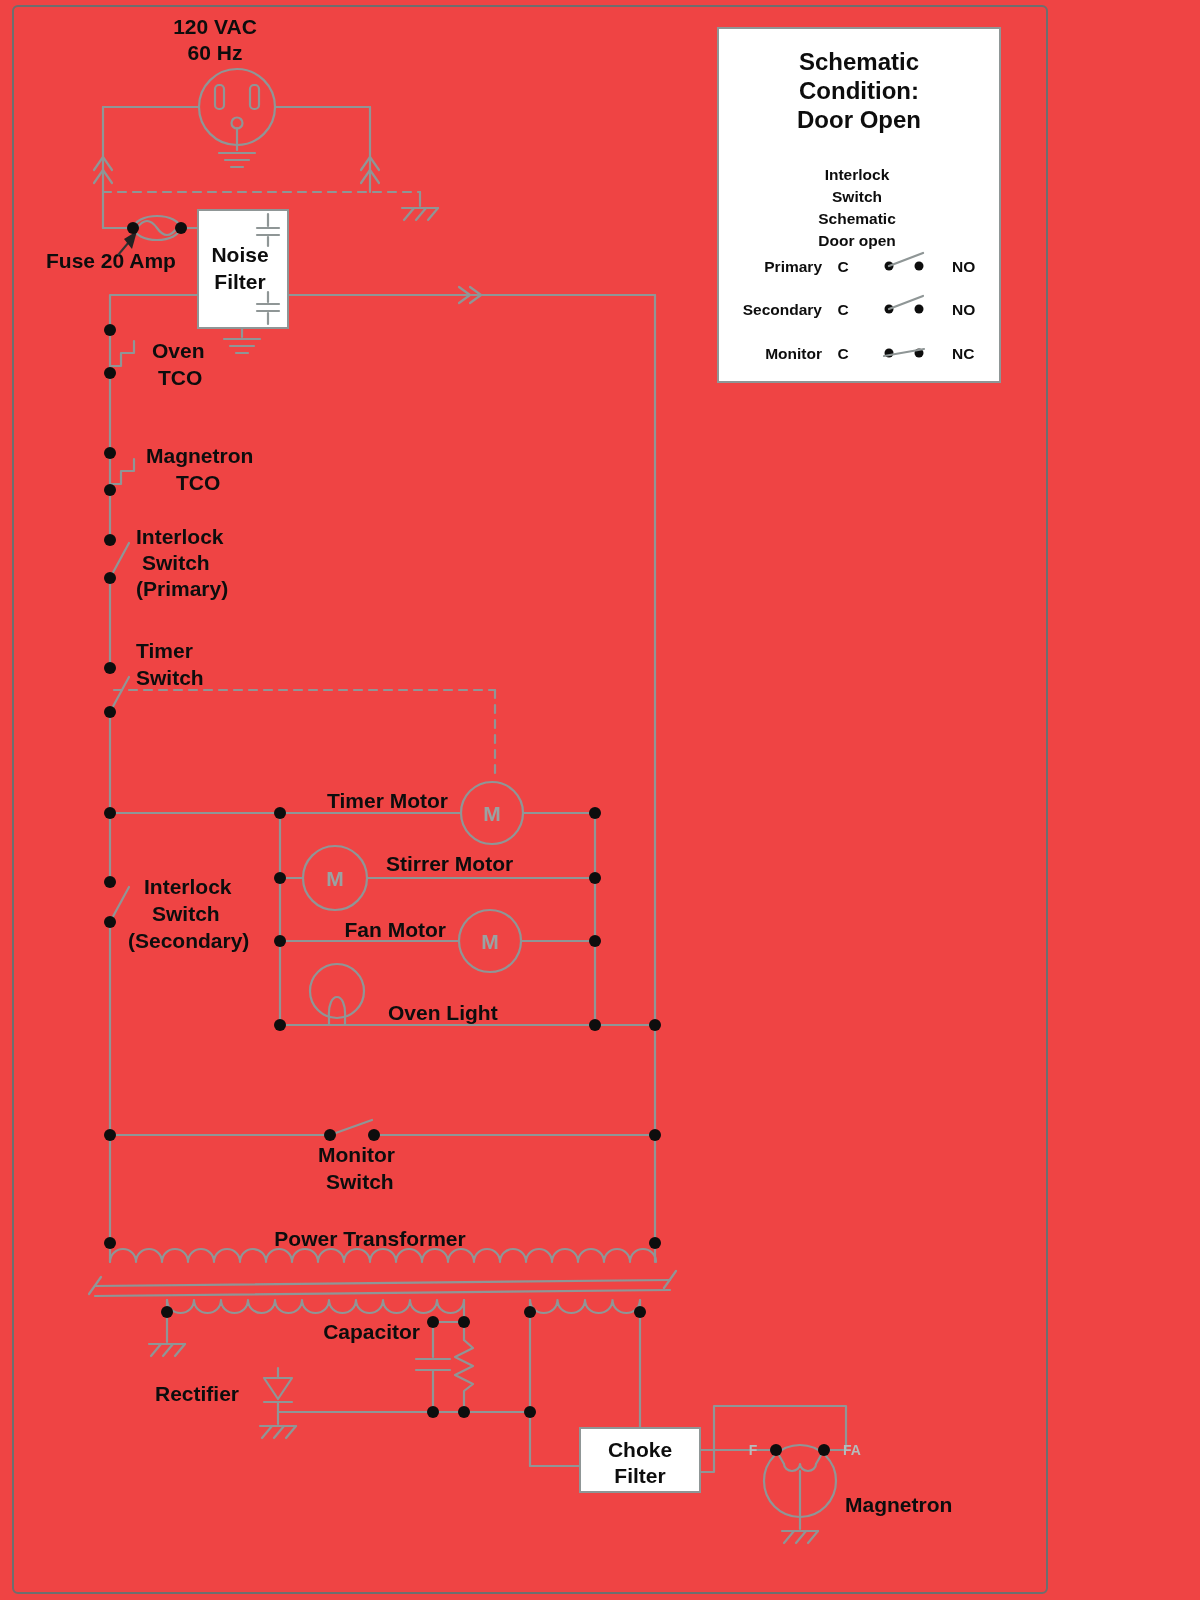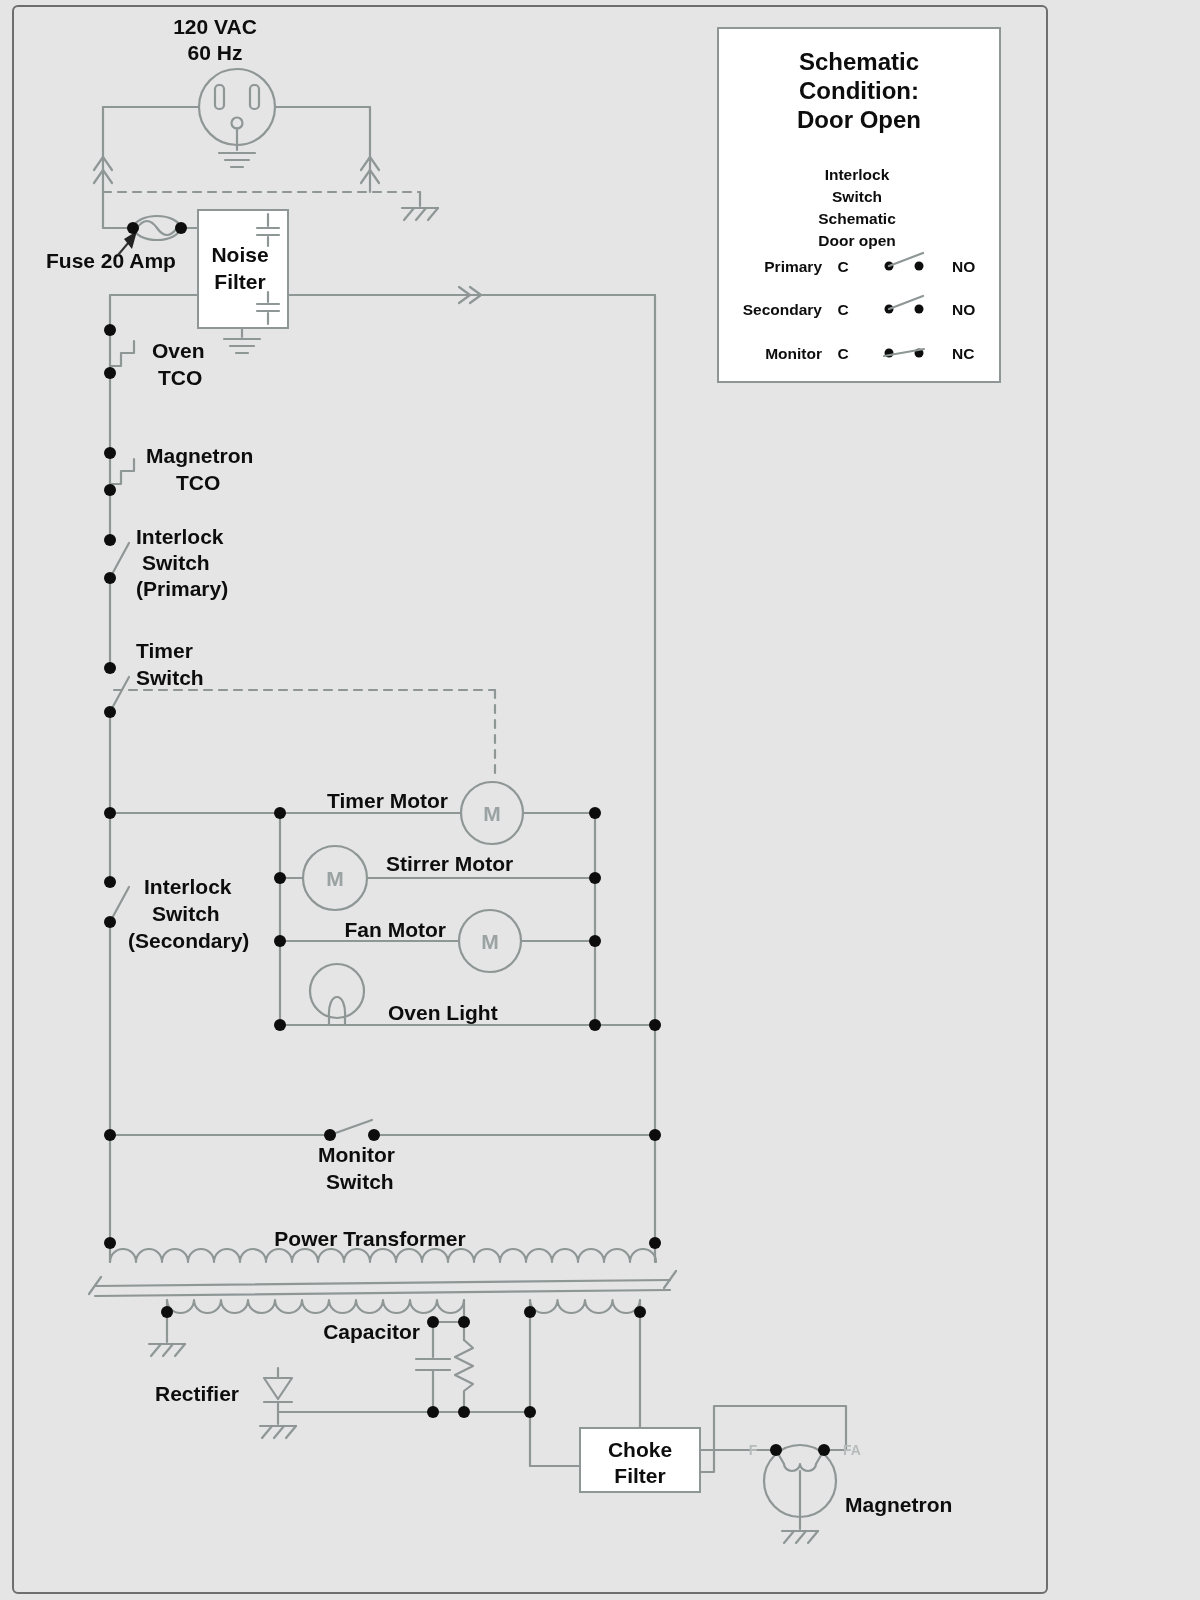--- a/index.html
+++ b/index.html
@@ -1,16 +1,16 @@
 <!DOCTYPE html>
 <html><head>
 <meta charset="utf-8">
 <style>
   html,body { margin:0; padding:0; background:#ffffff; }
-  #page { position:relative; width:1200px; height:1600px; background:#e5e5e5; overflow:hidden; }
+  #page { position:relative; width:1200px; height:1600px; background:#ef4444; overflow:hidden; }
   svg { position:absolute; left:0; top:0; }
   .wire { stroke:#8f9696; stroke-width:2.2; fill:none; stroke-linecap:round; stroke-linejoin:round; }
   .dashed { stroke-dasharray:8 7; }
   .box { stroke:#8f9696; stroke-width:2; fill:#ffffff; }
   .frame { stroke:#6e6e6e; stroke-width:2; fill:none; }
   .dot { fill:#0d0d0d; stroke:none; }
   text { font-family:"Liberation Sans","DejaVu Sans",sans-serif; font-weight:bold; fill:#0d0d0d; }
   .lbl { font-size:21px; }
   .title { font-size:24px; }
   .sub { font-size:15.5px; }

